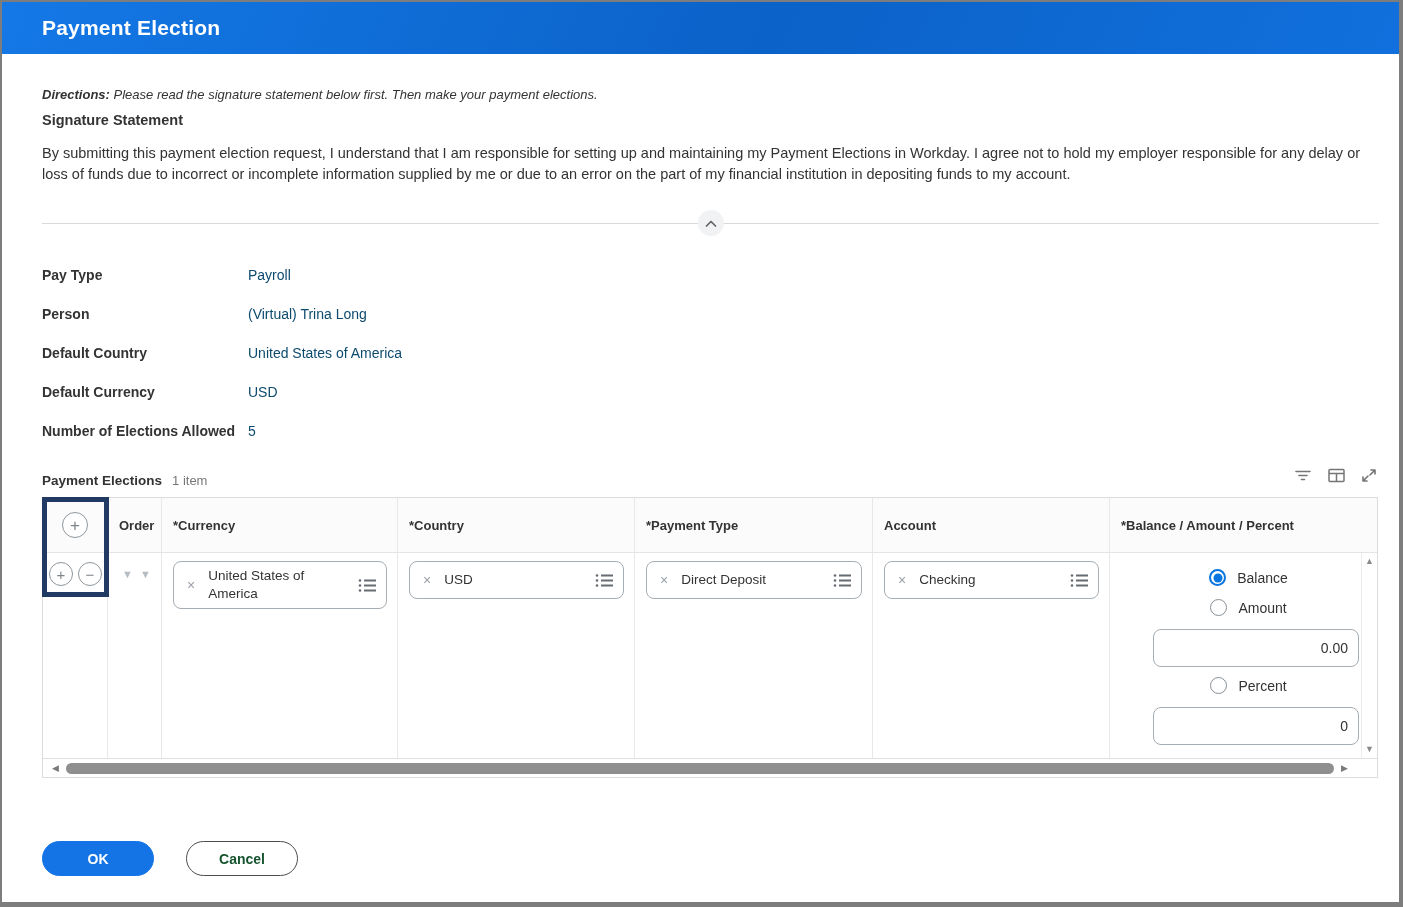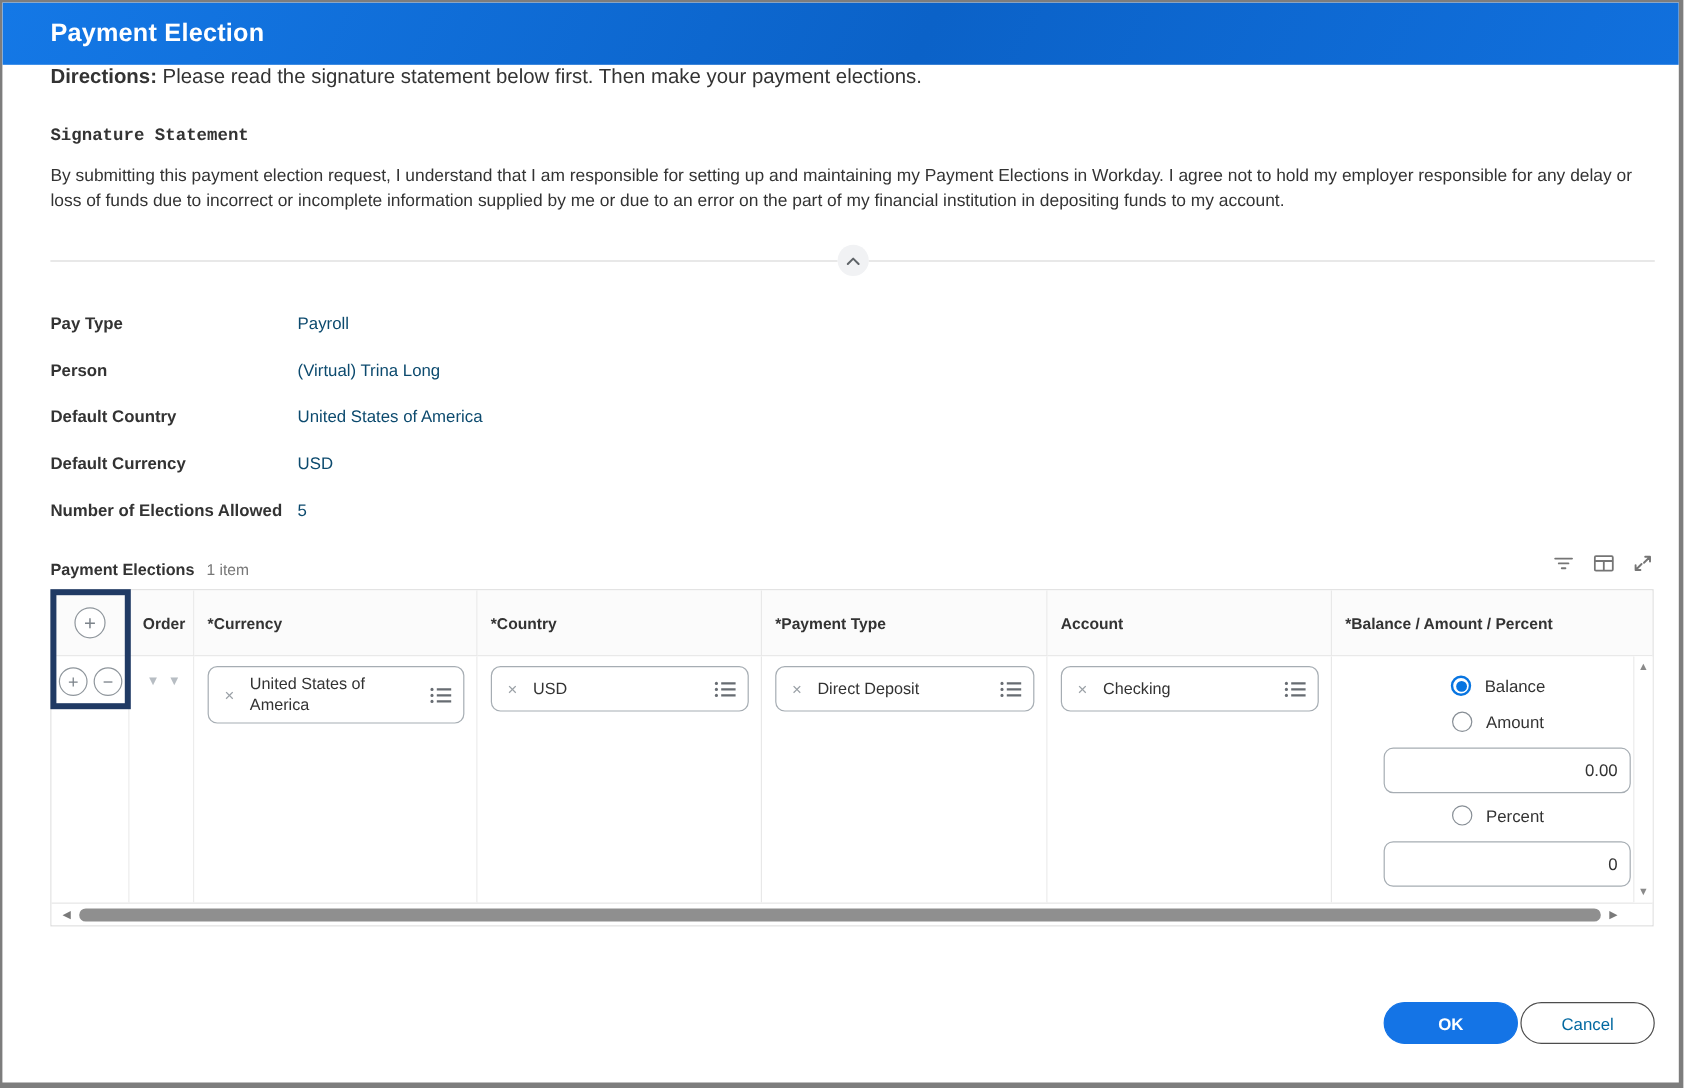--- a/index.html
+++ b/index.html
@@ -17,23 +17,23 @@
   .titlebar {
     height:52px;
     background:linear-gradient(115deg,#1478e6 0%,#0b62c8 55%,#1170dd 100%);
     display:flex; align-items:center; padding-left:40px;
   }
   .titlebar h1 { color:#fff; font-size:21px; font-weight:bold; letter-spacing:.2px; }
 
   .main { padding:0 20px 0 40px; }
 
   
-  .directions { font-size:17px; line-height:20px; }
+  .directions { margin-top:31px; font-size:13px; line-height:20px;font-style:italic; }
   .directions b { font-weight:bold; }
-  .sig-heading { margin-top:32px; font-size:14.5px; font-weight:bold;font-family:Liberation Mono, monospace; }
+  .sig-heading { margin-top:7px; font-size:14.5px; font-weight:bold; }
   .sig-body { margin-top:15px; font-size:14.5px; line-height:20.5px; max-width:1330px; }
 
   
   .collapse-divider { margin-top:26px; display:flex; align-items:center; height:26px; }
   .collapse-divider .line { flex:1; height:1px; background:#d9d9d9; }
   .collapse-btn {
     width:26px; height:26px; border-radius:50%; border:none; background:#f1f2f4;
     display:flex; align-items:center; justify-content:center; cursor:pointer; flex:0 0 auto;
   }
   .collapse-btn svg { display:block; }
@@ -123,25 +123,25 @@
   
   .hscroll {
     height:19px; border-top:1px solid #e0e0e0; display:flex; align-items:center;
     padding-left:6px; background:#fff;
   }
   .hscroll .harrow { color:#7a7a7a; font-size:9px; line-height:1; cursor:pointer; padding:0 3px; }
   .hscroll .thumb { height:11px; border-radius:6px; background:#8f8f8f; flex:1; margin:0 4px; cursor:grab; }
   .hscroll .right-gap { width:26px; }
 
   
-  .actions { margin-top:63px; display:flex; gap:2px;justify-content:flex-end; }
+  .actions { margin-top:63px; display:flex; gap:32px; }
   .btn { height:35px; width:112px; border-radius:18px; font-family:inherit; font-size:14px;
          font-weight:bold; cursor:pointer; }
   .btn-primary { background:#1474e6; border:1px solid #1474e6; color:#fff; }
-  .btn-secondary { background:#fff; border:1px solid #4d4d4d; color:#0369a1; font-weight:normal; }
+  .btn-secondary { background:#fff; border:1px solid #4d4d4d; color:#14532d; font-weight:bold; }
 </style>
 </head>
 <body>
 
 <div class="window">
 
   <div class="titlebar">
     <h1>Payment Election</h1>
   </div>
 

